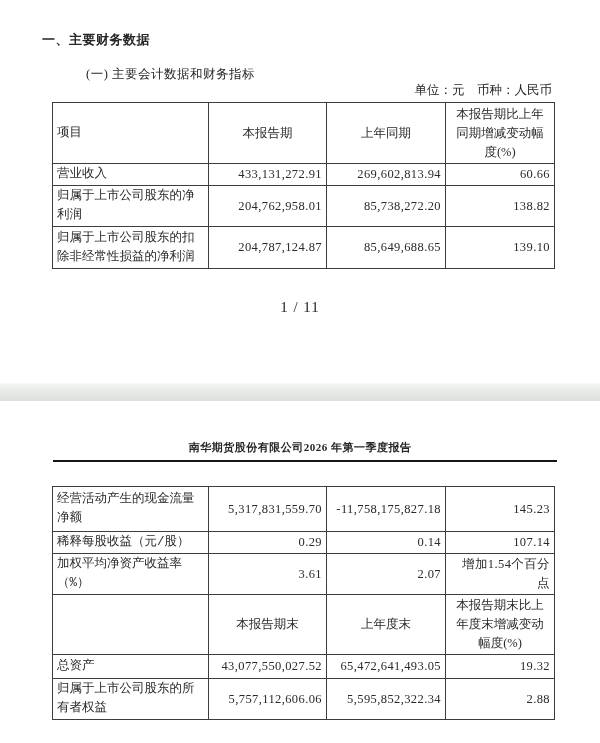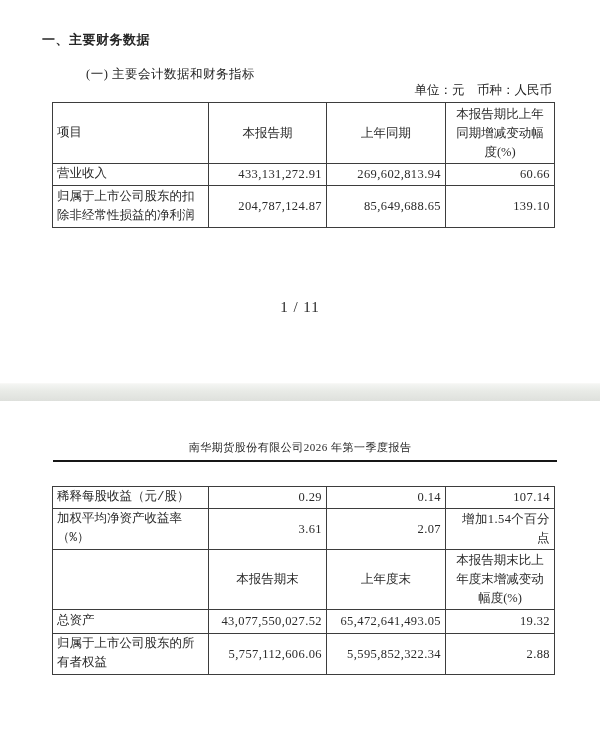--- a/index.html
+++ b/index.html
@@ -44,21 +44,21 @@
     position:absolute; top:299px; left:0; width:600px;
     text-align:center; font-size:15px; letter-spacing:1px;
   }
   .page-gap {
     position:absolute; top:383px; left:0; width:600px; height:17px;
     border-top:1px solid #f8f8f6;
     background:linear-gradient(180deg,#f4f5f3 0%,#e9ebe7 40%,#dee0dc 100%);
   }
   .doc-title {
     position:absolute; top:440px; left:0; width:600px;
-    text-align:center; font-size:11px; font-weight:normal; letter-spacing:0.5px;
+    text-align:center; font-size:11px; font-weight:bold; letter-spacing:0.5px;
   }
   .header-rule {
     position:absolute; top:460px; left:53px; width:504px; height:2px;
     background:#161616;
   }
 </style>
 </head>
 <body>
 
 <div class="section-title">一、主要财务数据</div>
@@ -82,20 +82,27 @@
     <td class="ctr">本报告期比上年
 同期增减变动幅
 度(%)</td>
   </tr>
   <tr class="rh21">
     <td class="label">营业收入</td>
     <td class="num">433,131,272.91</td>
     <td class="num">269,602,813.94</td>
     <td class="num">60.66</td>
   </tr>
+  <tr class="rh40">
+    <td class="label">归属于上市公司股东的净
+利润</td>
+    <td class="num">204,762,958.01</td>
+    <td class="num">85,738,272.20</td>
+    <td class="num">138.82</td>
+  </tr>
   <tr class="rh42">
     <td class="label">归属于上市公司股东的扣
 除非经常性损益的净利润</td>
     <td class="num">204,787,124.87</td>
     <td class="num">85,649,688.65</td>
     <td class="num">139.10</td>
   </tr>
 </tbody>
   </table>
 
@@ -107,20 +114,27 @@
 <div class="header-rule"></div>
 
 <table class="fin t2">
   <colgroup>
     <col style="width:156px">
       <col style="width:118px">
       <col style="width:119px">
       <col style="width:109px">
   </colgroup>
   <tbody>
+      <tr class="rh45">
+    <td class="label">经营活动产生的现金流量
+净额</td>
+    <td class="num">5,317,831,559.70</td>
+    <td class="num">-11,758,175,827.18</td>
+    <td class="num">145.23</td>
+  </tr>
   <tr class="rh21">
     <td class="label">稀释每股收益（元/股）</td>
     <td class="num">0.29</td>
     <td class="num">0.14</td>
     <td class="num">107.14</td>
   </tr>
   <tr class="rh39">
     <td class="label">加权平均净资产收益率
 （%）</td>
     <td class="num">3.61</td>

